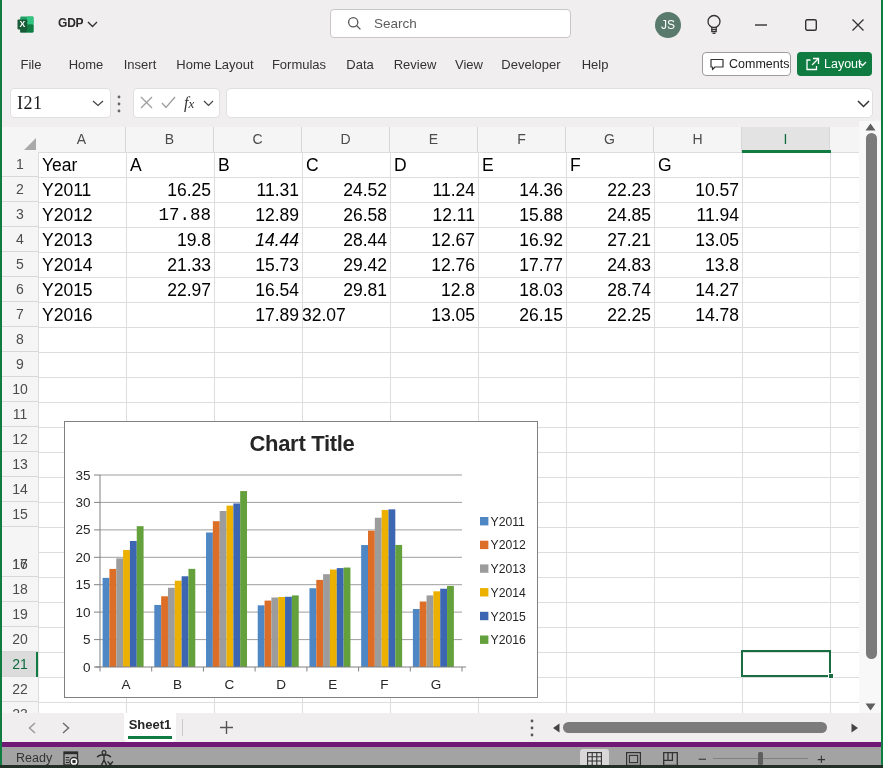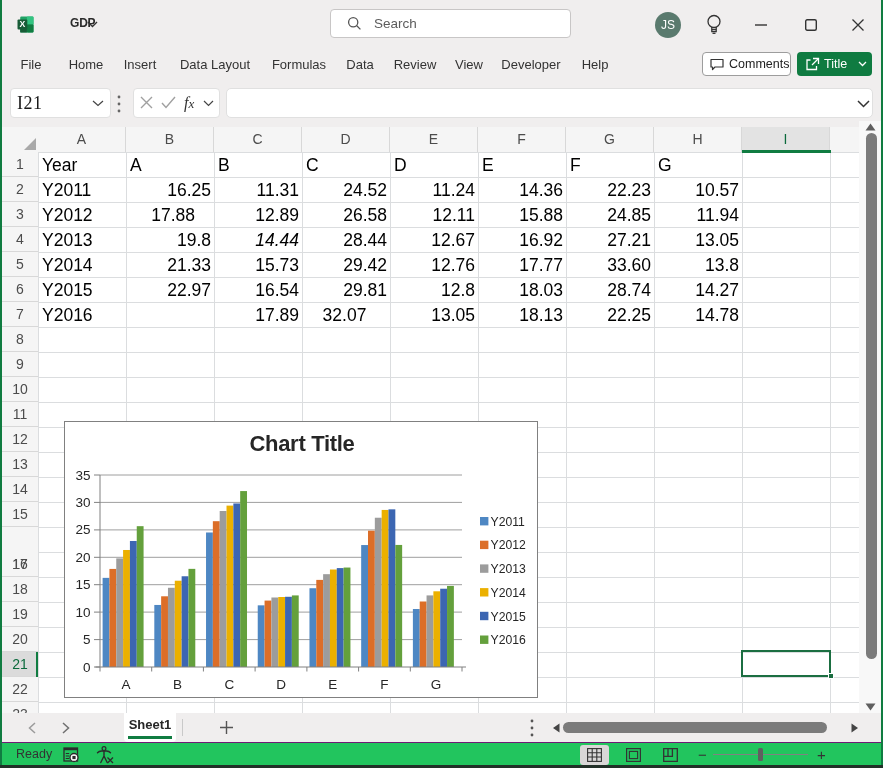--- a/index.html
+++ b/index.html
@@ -37,38 +37,38 @@
 
 #vscroll { left:859px; top:121px; width:22px; height:592px; background:#F8F8F8; }
 #vthumb { position:absolute; left:7px; top:12px; width:11px; height:526px; background:#7B7B7B; border-radius:6px; }
 
 #tabbar { left:2px; top:713px; width:879px; height:29px; background:#F0EEEE; }
 #sheettab { position:absolute; left:122px; top:0px; width:52px; height:29px; background:#fff; border-radius:0 0 4px 4px; }
 #sheettab span { position:absolute; left:0; right:0; top:4px; text-align:center; font-size:13px; font-weight:bold; color:#262626; }
 #sheettab i { position:absolute; left:4px; right:4px; bottom:3px; height:3px; background:#107C41; }
 #hscroll { position:absolute; left:561px; top:9px; width:264px; height:11px; background:#7B7B7B; border-radius:6px; }
 
-#statusbar { left:2px; top:742px; width:879px; height:23px; background:#22c55e; border-top:1px solid #701a75; font-size:12.5px; color:#333; }
+#statusbar { left:2px; top:742px; width:879px; height:23px; background:#a3a3a3; border-top:5px solid #701a75; font-size:12.5px; color:#333; }
 #bottomedge { left:0; top:765px; width:883px; height:3px; background:#223028; }
 #leftedge { left:0; top:0; width:2px; height:768px; background:#107C41; }
 #rightedge { left:881px; top:0; width:2px; height:768px; background:#107C41; }
 .sbtxt { position:absolute; top:0; height:23px; line-height:23px; }
 </style></head>
 <body>
 <div class="abs" id="titlebar">
 
   <svg class="abs" style="left:17px;top:16px" width="17" height="17" viewBox="0 0 17 17">
     <rect x="3.2" y="0.5" width="13.3" height="16" rx="1.2" fill="#21A366"></rect>
     <rect x="9.9" y="0.5" width="6.6" height="8" fill="#33C481" rx="1"></rect>
     <rect x="9.9" y="8.5" width="6.6" height="8" fill="#107C41" rx="1"></rect>
     <rect x="3.2" y="8.5" width="6.7" height="8" fill="#185C37"></rect>
     <rect x="0.5" y="3.6" width="9.8" height="9.8" rx="1" fill="#185C37"></rect>
     <text x="5.4" y="11.3" font-size="8.6" font-weight="bold" fill="#fff" text-anchor="middle" font-family="Liberation Sans">X</text>
   </svg>
-  <div class="abs" style="left:58px;top:0;height:47px;line-height:47px;font-size:12px;font-weight:bold;letter-spacing:-0.2px;color:#2b2b2b;margin-left:12px;">GDP</div>
+  <div class="abs" style="left:58px;top:0;height:47px;line-height:47px;font-size:12px;font-weight:bold;letter-spacing:-0.2px;color:#2b2b2b;">GDP</div>
   <svg class="abs" style="left:87px;top:21px" width="11" height="7" viewBox="0 0 11 7">
       <path d="M1 1 L5.5 5.5 L10 1" stroke="#333" stroke-width="1.4" fill="none"></path>
     </svg>
 
   <div class="abs" style="left:330px;top:9px;width:241px;height:29px;background:#fff;border:1px solid #C8C6C6;border-radius:4px;"></div>
   <svg class="abs" style="left:347px;top:16px" width="15" height="15" viewBox="0 0 15 15">
       <circle cx="6.2" cy="6.2" r="4.6" stroke="#555" stroke-width="1.3" fill="none"></circle>
       <line x1="9.8" y1="9.8" x2="13.4" y2="13.4" stroke="#555" stroke-width="1.3"></line>
     </svg>
   <div class="abs" style="left:374px;top:9px;height:29px;line-height:29px;font-size:13.5px;color:#5C5C5C;">Search</div>
@@ -90,41 +90,41 @@
     </svg>
   <svg class="abs" style="left:852px;top:19px" width="12" height="12" viewBox="0 0 12 12">
       <path d="M0.5 0.5 L11.5 11.5 M11.5 0.5 L0.5 11.5" stroke="#333" stroke-width="1.3"></path>
     </svg>
 </div>
 
 <div class="abs" id="menubar">
   <div class="menuitem" style="left:31px;">File</div>
   <div class="menuitem" style="left:86px;">Home</div>
   <div class="menuitem" style="left:140px;">Insert</div>
-  <div class="menuitem" style="left:215px;">Data Layout</div>
+  <div class="menuitem" style="left:215px;">Home Layout</div>
   <div class="menuitem" style="left:299px;">Formulas</div>
   <div class="menuitem" style="left:360px;">Data</div>
   <div class="menuitem" style="left:415px;">Review</div>
   <div class="menuitem" style="left:469px;">View</div>
   <div class="menuitem" style="left:531px;">Developer</div>
   <div class="menuitem" style="left:595px;">Help</div>
 
   <div class="abs" style="left:702px;top:5px;width:89px;height:24px;background:#fff;border:1px solid #9D9D9D;border-radius:4px;"></div>
   <svg class="abs" style="left:710px;top:11px" width="14" height="13" viewBox="0 0 14 13">
       <path d="M1 1.5 H13 V9 H5 L2.5 11.5 V9 H1 Z" stroke="#333" stroke-width="1.2" fill="none" stroke-linejoin="round"></path>
     </svg>
   <div class="abs" style="left:729px;top:5px;height:24px;line-height:24px;font-size:12.5px;color:#222;">Comments</div>
 
   <div class="abs" style="left:797px;top:5px;width:75px;height:24px;background:#0F7B41;border-radius:4px;"></div>
   <svg class="abs" style="left:805px;top:10px" width="15" height="14" viewBox="0 0 15 14">
       <path d="M5.5 3 H2 V12.5 H11.5 V9" stroke="#fff" stroke-width="1.3" fill="none"></path>
       <path d="M8 1.5 H13.5 V7" stroke="#fff" stroke-width="1.3" fill="none"></path>
       <line x1="13" y1="2" x2="7" y2="8" stroke="#fff" stroke-width="1.3"></line>
     </svg>
-  <div class="abs" style="left:824px;top:5px;height:24px;line-height:24px;font-size:12.5px;color:#fff;">Title</div>
+  <div class="abs" style="left:824px;top:5px;height:24px;line-height:24px;font-size:12.5px;color:#fff;">Layout</div>
   <svg class="abs" style="left:858px;top:14px" width="9" height="6" viewBox="0 0 9 6">
       <path d="M1 1 L4.5 4.5 L8 1" stroke="#fff" stroke-width="1.3" fill="none"></path>
     </svg>
 </div>
 
 <div class="abs" id="fbar">
   <div class="abs" style="left:10px;top:5px;width:101px;height:30px;background:#fff;border:1px solid #E0E0E0;border-radius:4px;"></div>
   <div class="abs" style="left:17px;top:5px;height:30px;line-height:30px;font-family:'Liberation Serif',serif;font-size:18px;letter-spacing:0.5px;color:#1a1a1a;">I21</div>
   <svg class="abs" style="left:92px;top:17px" width="12" height="7" viewBox="0 0 12 7">
       <path d="M1 1 L6 5.5 L11 1" stroke="#444" stroke-width="1.2" fill="none"></path>
@@ -164,57 +164,57 @@
 <div class="cell" style="left:658px;top:152px;width:80px;text-align:left;">G</div>
 <div class="cell" style="left:42px;top:177px;width:80px;text-align:left;">Y2011</div>
 <div class="cell" style="left:126px;top:177px;width:85px;text-align:right;">16.25</div>
 <div class="cell" style="left:214px;top:177px;width:85px;text-align:right;">11.31</div>
 <div class="cell" style="left:302px;top:177px;width:85px;text-align:right;">24.52</div>
 <div class="cell" style="left:390px;top:177px;width:85px;text-align:right;">11.24</div>
 <div class="cell" style="left:478px;top:177px;width:85px;text-align:right;">14.36</div>
 <div class="cell" style="left:566px;top:177px;width:85px;text-align:right;">22.23</div>
 <div class="cell" style="left:654px;top:177px;width:85px;text-align:right;">10.57</div>
 <div class="cell" style="left:42px;top:202px;width:80px;text-align:left;">Y2012</div>
-<div class="cell" style="left:110px;top:202px;width:85px;text-align:right;">17.88</div>
+<div class="cell" style="left:126px;top:202px;width:85px;text-align:right;font-family:Liberation Mono, monospace;">17.88</div>
 <div class="cell" style="left:214px;top:202px;width:85px;text-align:right;">12.89</div>
 <div class="cell" style="left:302px;top:202px;width:85px;text-align:right;">26.58</div>
 <div class="cell" style="left:390px;top:202px;width:85px;text-align:right;">12.11</div>
 <div class="cell" style="left:478px;top:202px;width:85px;text-align:right;">15.88</div>
 <div class="cell" style="left:566px;top:202px;width:85px;text-align:right;">24.85</div>
 <div class="cell" style="left:654px;top:202px;width:85px;text-align:right;">11.94</div>
 <div class="cell" style="left:42px;top:227px;width:80px;text-align:left;">Y2013</div>
 <div class="cell" style="left:126px;top:227px;width:85px;text-align:right;">19.8</div>
 <div class="cell" style="left:214px;top:227px;width:85px;text-align:right;font-style:italic;">14.44</div>
 <div class="cell" style="left:302px;top:227px;width:85px;text-align:right;">28.44</div>
 <div class="cell" style="left:390px;top:227px;width:85px;text-align:right;">12.67</div>
 <div class="cell" style="left:478px;top:227px;width:85px;text-align:right;">16.92</div>
 <div class="cell" style="left:566px;top:227px;width:85px;text-align:right;">27.21</div>
 <div class="cell" style="left:654px;top:227px;width:85px;text-align:right;">13.05</div>
 <div class="cell" style="left:42px;top:252px;width:80px;text-align:left;">Y2014</div>
 <div class="cell" style="left:126px;top:252px;width:85px;text-align:right;">21.33</div>
 <div class="cell" style="left:214px;top:252px;width:85px;text-align:right;">15.73</div>
 <div class="cell" style="left:302px;top:252px;width:85px;text-align:right;">29.42</div>
 <div class="cell" style="left:390px;top:252px;width:85px;text-align:right;">12.76</div>
 <div class="cell" style="left:478px;top:252px;width:85px;text-align:right;">17.77</div>
-<div class="cell" style="left:566px;top:252px;width:85px;text-align:right;">33.60</div>
+<div class="cell" style="left:566px;top:252px;width:85px;text-align:right;">24.83</div>
 <div class="cell" style="left:654px;top:252px;width:85px;text-align:right;">13.8</div>
 <div class="cell" style="left:42px;top:277px;width:80px;text-align:left;">Y2015</div>
 <div class="cell" style="left:126px;top:277px;width:85px;text-align:right;">22.97</div>
 <div class="cell" style="left:214px;top:277px;width:85px;text-align:right;">16.54</div>
 <div class="cell" style="left:302px;top:277px;width:85px;text-align:right;">29.81</div>
 <div class="cell" style="left:390px;top:277px;width:85px;text-align:right;">12.8</div>
 <div class="cell" style="left:478px;top:277px;width:85px;text-align:right;">18.03</div>
 <div class="cell" style="left:566px;top:277px;width:85px;text-align:right;">28.74</div>
 <div class="cell" style="left:654px;top:277px;width:85px;text-align:right;">14.27</div>
 <div class="cell" style="left:42px;top:302px;width:80px;text-align:left;">Y2016</div>
 <div class="cell" style="left:126px;top:302px;width:85px;text-align:right;margin-top:16px;">25.67</div>
 <div class="cell" style="left:214px;top:302px;width:85px;text-align:right;">17.89</div>
-<div class="cell" style="left:302px;top:302px;width:85px;text-align:center;">32.07</div>
+<div class="cell" style="left:302px;top:302px;width:85px;text-align:left;">32.07</div>
 <div class="cell" style="left:390px;top:302px;width:85px;text-align:right;">13.05</div>
-<div class="cell" style="left:478px;top:302px;width:85px;text-align:right;">18.13</div>
+<div class="cell" style="left:478px;top:302px;width:85px;text-align:right;">26.15</div>
 <div class="cell" style="left:566px;top:302px;width:85px;text-align:right;">22.25</div>
 <div class="cell" style="left:654px;top:302px;width:85px;text-align:right;">14.78</div>
   </div>
   <div id="colhdr">
 <div class="chd" style="left:38px;width:88px;">A</div>
 <div class="chd" style="left:126px;width:88px;">B</div>
 <div class="chd" style="left:214px;width:88px;">C</div>
 <div class="chd" style="left:302px;width:88px;">D</div>
 <div class="chd" style="left:390px;width:88px;">E</div>
 <div class="chd" style="left:478px;width:88px;">F</div>

